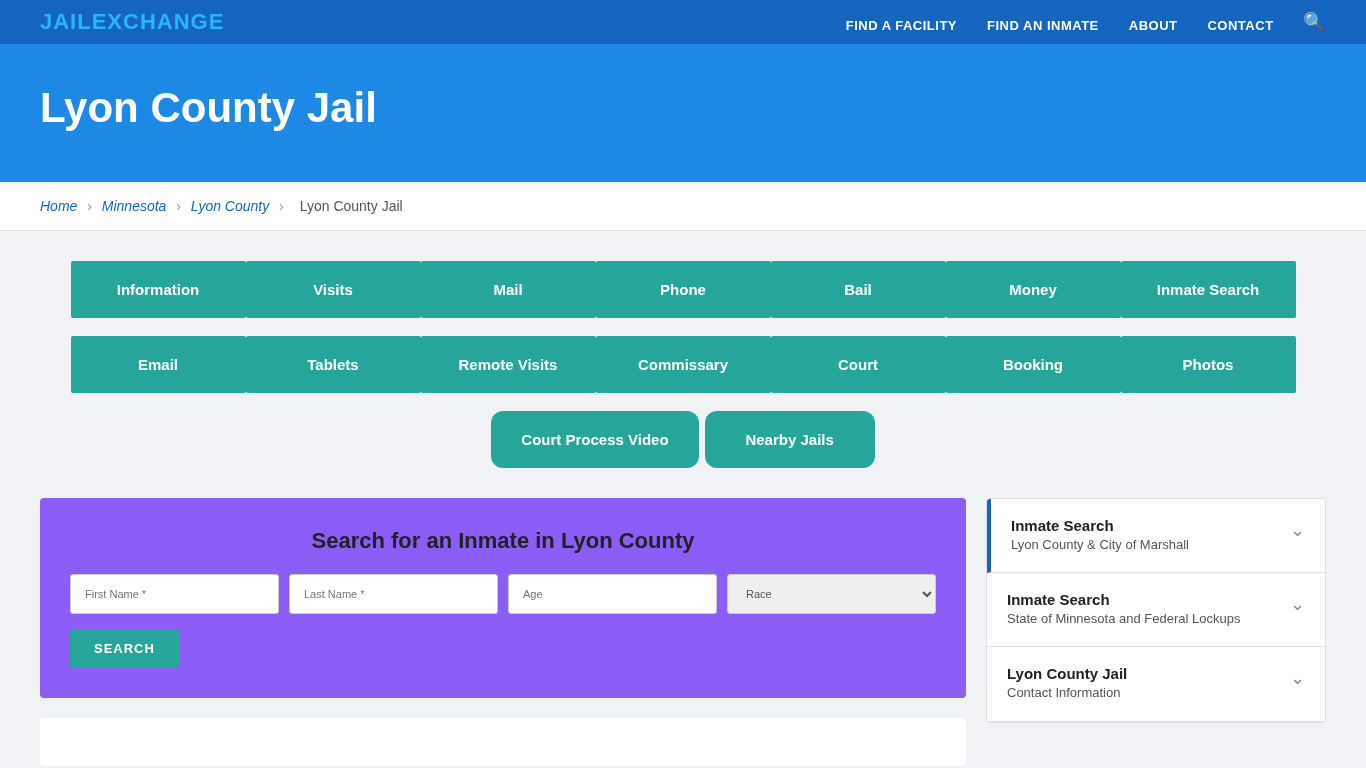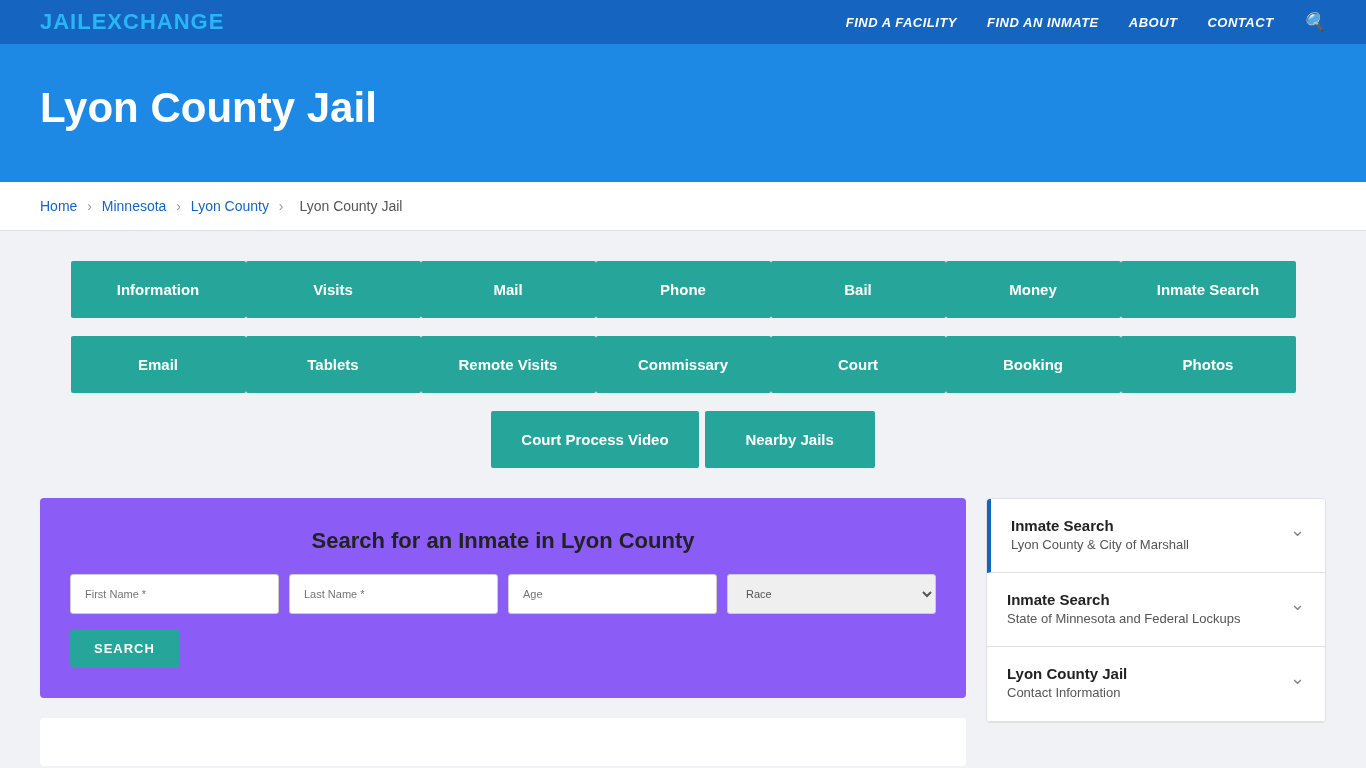--- a/index.html
+++ b/index.html
@@ -14,21 +14,21 @@
       padding: 0 40px;
       height: 44px;
     }
     .logo {
       font-size: 22px;
       font-weight: 900;
       color: #fff;
       letter-spacing: 1px;
     }
     .logo span { color: #29b6f6; }
-    .nav-links { display: flex; align-items: center; gap: 30px; font-style: italic; }
+    .nav-links { display: flex; align-items: flex-end; gap: 30px; }
     .nav-links a {
       color: #fff;
       text-decoration: none;
       font-size: 13px;
       font-weight: 700;
       letter-spacing: 0.5px;
       text-transform: uppercase;
     }
     .search-icon { color: #fff; font-size: 18px; cursor: pointer; }
 
@@ -43,21 +43,21 @@
       font-weight: 800;
     }
 
     
     .breadcrumb {
       background: #fff;
       padding: 16px 40px;
       font-size: 14px;
       border-bottom: 1px solid #e0e0e0;
     }
-    .breadcrumb a { color: #1565c0; text-decoration: none; }
+    .breadcrumb a { color: #1565c0; text-decoration: none; font-style: italic; }
     .breadcrumb span { color: #999; margin: 0 6px; }
     .breadcrumb .current { color: #555; }
 
     
     .main-content {
       padding: 30px 40px;
       background: #f0f2f5;
     }
 
     
@@ -92,21 +92,21 @@
     .btn-tile-wide {
       background: #26a69a;
       color: #fff;
       border: none;
       padding: 20px 30px;
       font-size: 15px;
       font-weight: 600;
       cursor: pointer;
       min-width: 170px;
       text-align: center;
-      border-radius: 2px;
+      border-radius: 12px;
     }
 
     
     .lower-section {
       display: flex;
       gap: 20px;
       align-items: flex-start;
     }
 
     

